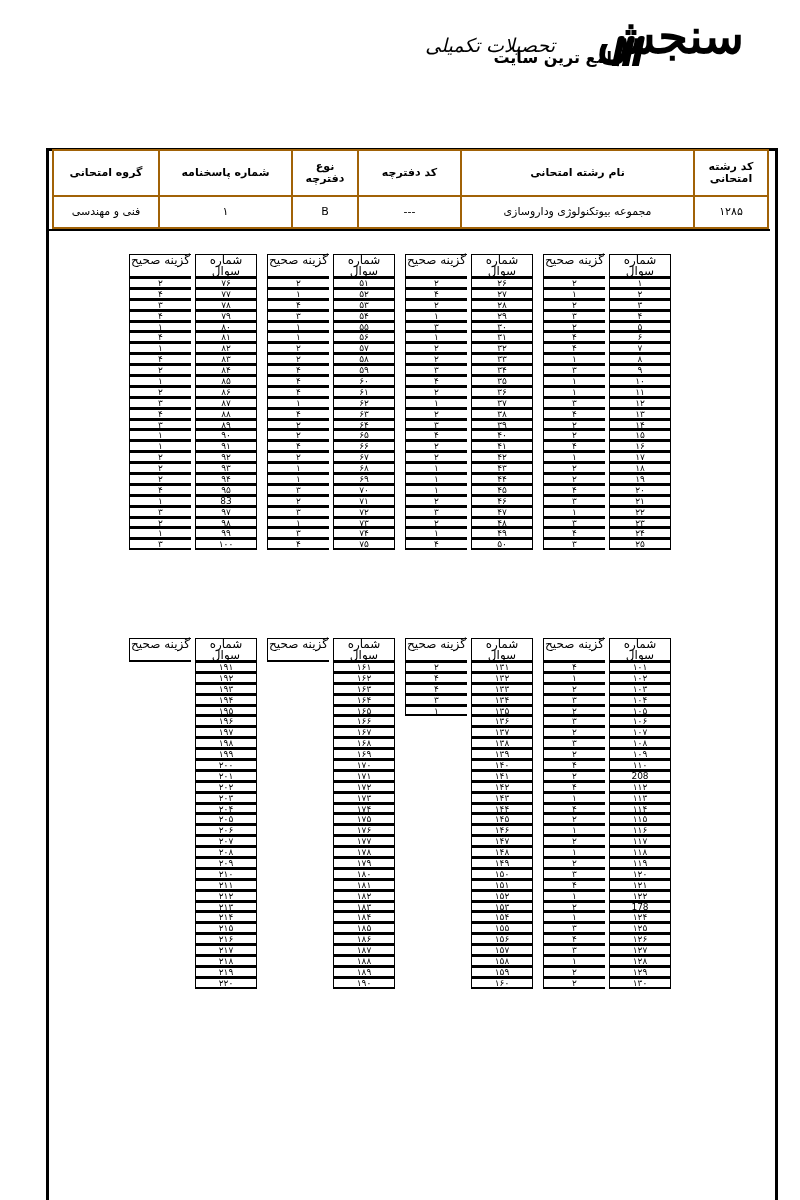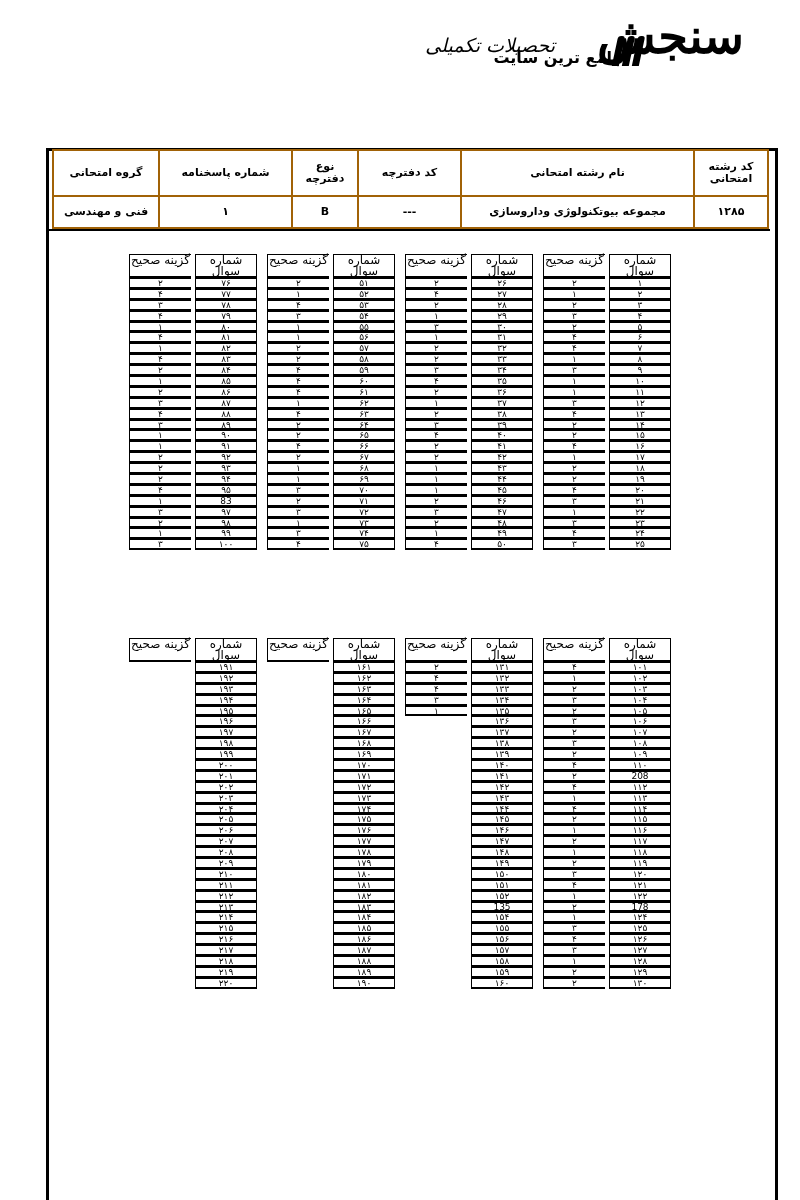--- a/index.html
+++ b/index.html
@@ -8,21 +8,21 @@
   .logo .brand { position:absolute; right:16px; top:0; font-family:"DejaVu Serif", serif; font-size:48px; font-weight:bold; letter-spacing:-2px; }
   .logo .bars { position:absolute; right:118px; top:28px; display:flex; gap:3px; transform:skewX(-12deg); }
   .logo .bars span { display:block; width:7px; height:30px; background:#000; border-radius:3px 3px 0 0; }
   .logo .tag { position:absolute; right:136px; top:40px; font-size:16px; font-weight:bold; white-space:nowrap; }
   .logo .tag2 { position:absolute; right:205px; top:26px; font-family:"DejaVu Serif", serif; font-style:italic; font-size:19px; white-space:nowrap; }
 
   .frame { position:absolute; left:46px; top:148px; width:726px; height:1060px; border-left:3px solid #000; border-right:3px solid #000; border-top:3px solid #000; }
   table.hdr { position:absolute; left:52px; top:149px; width:717px; border-collapse:collapse; direction:rtl; }
   table.hdr td { border:2px solid #a16207; text-align:center; font-size:11px; font-weight:bold; line-height:12px; padding:2px 3px; }
   table.hdr tr.h td { height:40px; }
-  table.hdr tr.v td { height:26px; font-weight:bold; }
+  table.hdr tr.v td { height:26px; font-weight:normal; }
   table.hdr td.name { }
   .rule { position:absolute; left:48px; top:229px; width:722px; height:2px; background:#000; }
 
   .block { position:absolute; direction:rtl; display:flex; gap:10px; }
   .pair { display:flex; flex-direction:column; }
   .pair .row { display:flex; height:10.9px; }
   .pair .cell { width:62px; border:1px solid #000; border-bottom-width:2px; font-size:9px; line-height:9px; text-align:center; box-sizing:border-box; }
   .pair .cell + .cell { border-right:0; margin-right:4px; }
   .pair .head .cell { height:24px; font-size:12px; line-height:11px; border-bottom-width:2px; }
   .pair .head { height:24px; }
@@ -708,21 +708,21 @@
       </div>
       <div class="row">
         <div class="cell">۱۵۱</div>
         <div class="cell empty"></div>
       </div>
       <div class="row">
         <div class="cell">۱۵۲</div>
         <div class="cell empty"></div>
       </div>
       <div class="row">
-        <div class="cell">135</div>
+        <div class="cell">۱۵۳</div>
         <div class="cell empty"></div>
       </div>
       <div class="row">
         <div class="cell">۱۵۴</div>
         <div class="cell empty"></div>
       </div>
       <div class="row">
         <div class="cell">۱۵۵</div>
         <div class="cell empty"></div>
       </div>

